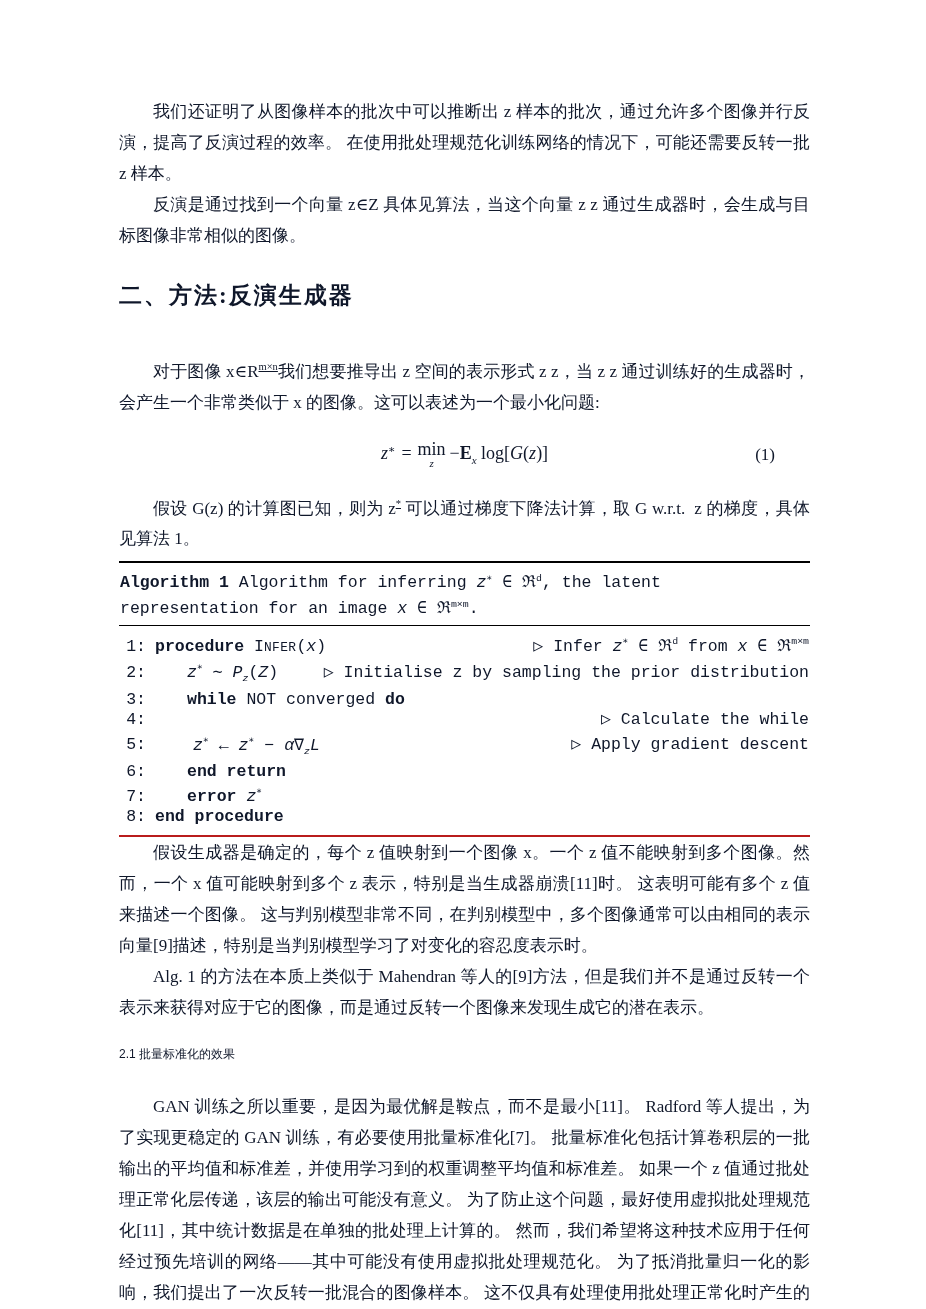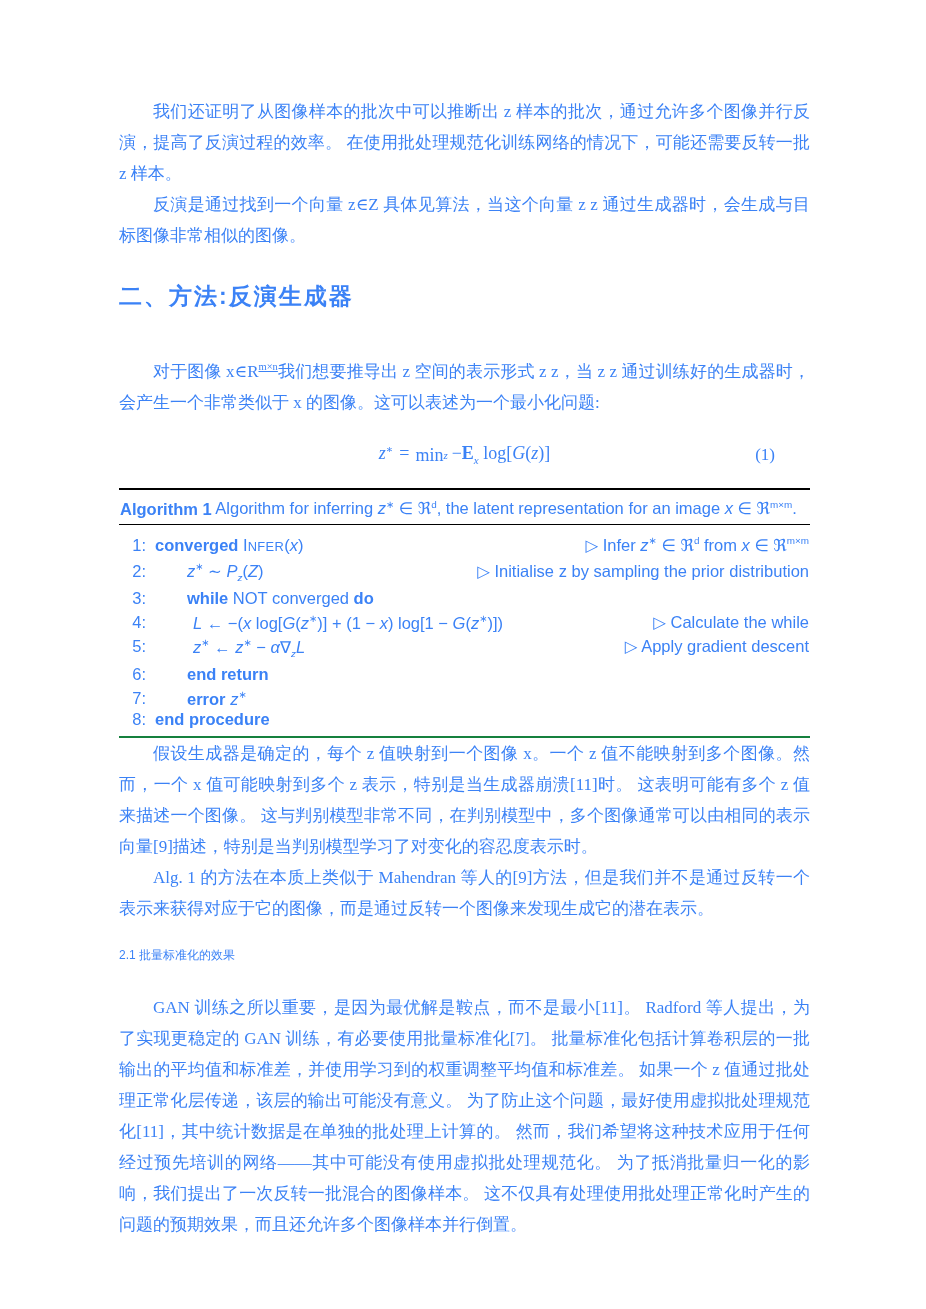--- a/index.html
+++ b/index.html
@@ -3,40 +3,40 @@
 <meta charset="utf-8">
 <style>
   * { box-sizing: border-box; }
   html, body { margin: 0; padding: 0; background: #ffffff; }
   .page {
     position: relative;
     width: 926px;
     height: 1309px;
     margin: 0 auto;
     background: #ffffff;
-    color: #3b82f6;
+    color: #0f172a;
     font-family: "Liberation Serif", "DejaVu Serif", serif;
     overflow: hidden;
   }
   .content {
     position: absolute;
     left: 119px;
     top: 96px;
     width: 691px;
   }
   p.para {
     margin: 0;
     font-size: 17px;
     line-height: 31px;
     text-align: justify;
     text-indent: 2em;
   }
   p.para sup { font-size: 0.62em; text-decoration: underline; }
   .h-section {
-    font-family: Liberation Sans, sans-serif;
+    font-family: Liberation Serif, serif;
     font-weight: bold;
     font-size: 23px;
     line-height: 30px;
     letter-spacing: 2px;
     margin: 30px 0 40px 0;
   }
   .h-sub {
     font-family: "Liberation Sans", "DejaVu Sans", sans-serif;
     font-weight: normal;
     font-size: 12px;
@@ -54,21 +54,21 @@
     font-size: 18px;
     font-family: "Liberation Serif", "DejaVu Serif", "DejaVu Sans", serif;
   }
   .eq-math { white-space: nowrap; }
   .eq-math i { font-style: italic; }
   .eq-lhs { font-style: italic; }
   .eq-sup { font-size: 11px; vertical-align: 6px; }
   .eq-rel { padding: 0 6px; }
   .minstack {
     display: inline-flex;
-    flex-direction: row;
+    flex-direction: column;
     align-items: center;
     vertical-align: middle;
     line-height: 1;
     margin-right: 4px;
   }
   .minstack .op-name { font-size: 18px; }
   .minstack .op-sub { font-size: 11px; font-style: italic; margin-top: 0px; }
   .bb { font-weight: bold; }
   .eq-rhs sub, .eq-rhs .it { font-style: italic; }
   .eq-rhs sub { font-size: 11px; }
@@ -76,23 +76,23 @@
     position: absolute;
     right: 35px;
     top: 50%;
     transform: translateY(-50%);
     font-size: 17px;
   }
   
   .algo {
     margin-top: 7px;
     border-top: 2px solid #000;
-    border-bottom: 2px solid #15803d;
+    border-bottom: 2px solid #b91c1c;
     padding-bottom: 7px;
-    font-family: Liberation Sans, sans-serif;
+    font-family: Liberation Mono, monospace;
   }
   .algo sup { font-size: 0.6em; }
   .algo sub { font-size: 0.6em; }
   .algo-caption {
     font-size: 16.5px;
     line-height: 22px;
     padding: 4px 1px 5px 1px;
     border-bottom: 1px solid #000;
   }
   .algo-body { padding-top: 6px; }
@@ -124,41 +124,41 @@
     <p class="para">对于图像 x∈R<sup>m×n</sup>我们想要推导出 z 空间的表示形式 z z，当 z z 通过训练好的生成器时，会产生一个非常类似于 x 的图像。这可以表述为一个最小化问题:</p>
 
     <div class="equation-row">
       <span class="eq-math"><span class="eq-lhs">z</span><sup class="eq-sup">∗</sup><span class="eq-rel">=</span><span class="minstack">
             <span class="op-name">min</span>
             <span class="op-sub">z</span>
           </span><span class="eq-rhs">−<span class="bb">E</span><sub>x</sub> log[<i>G</i>(<i>z</i>)]</span></span>
       <span class="eq-number">(1)</span>
     </div>
 
+    <p class="para">假设 G(z) 的计算图已知，则为 z<sup>*</sup> 可以通过梯度下降法计算，取 G w.r.t.&nbsp; z 的梯度，具体见算法 1。</p>
 
     <div class="algo">
       <div class="algo-caption"><b>Algorithm 1</b><span> Algorithm for inferring <i>z</i><sup>∗</sup> ∈ ℜ<sup>d</sup>, the latent representation for an image <i>x</i> ∈ ℜ<sup>m×m</sup>.</span></div>
       <div class="algo-body" id="algo-body">
           <div class="algo-line">
             <span class="algo-num">1:</span>
-            <span class="algo-code ind0"><b>converged</b> I<span class="sc">NFER</span>(<i>x</i>)</span>
+            <span class="algo-code ind0"><b>procedure</b> I<span class="sc">NFER</span>(<i>x</i>)</span>
             <span class="algo-comment">▷ Infer <i>z</i><sup>∗</sup> ∈ ℜ<sup>d</sup> from <i>x</i> ∈ ℜ<sup>m×m</sup></span>
           </div>
           <div class="algo-line">
             <span class="algo-num">2:</span>
             <span class="algo-code ind1"><i>z</i><sup>∗</sup> ∼ <i>P</i><sub><i>z</i></sub>(<i>Z</i>)</span>
             <span class="algo-comment">▷ Initialise z by sampling the prior distribution</span>
           </div>
           <div class="algo-line">
             <span class="algo-num">3:</span>
             <span class="algo-code ind1"><b>while</b> NOT converged <b>do</b></span>
           </div>
           <div class="algo-line">
             <span class="algo-num">4:</span>
-            <span class="algo-code ind2"><i>L</i> ← −(<i>x</i> log[<i>G</i>(<i>z</i><sup>∗</sup>)] + (1 − <i>x</i>) log[1 − <i>G</i>(<i>z</i><sup>∗</sup>)])</span>
             <span class="algo-comment">▷ Calculate the while</span>
           </div>
           <div class="algo-line">
             <span class="algo-num">5:</span>
             <span class="algo-code ind2"><i>z</i><sup>∗</sup> ← <i>z</i><sup>∗</sup> − <i>α</i>∇<sub><i>z</i></sub><i>L</i></span>
             <span class="algo-comment">▷ Apply gradient descent</span>
           </div>
           <div class="algo-line">
             <span class="algo-num">6:</span>
             <span class="algo-code ind1"><b>end return</b></span>

